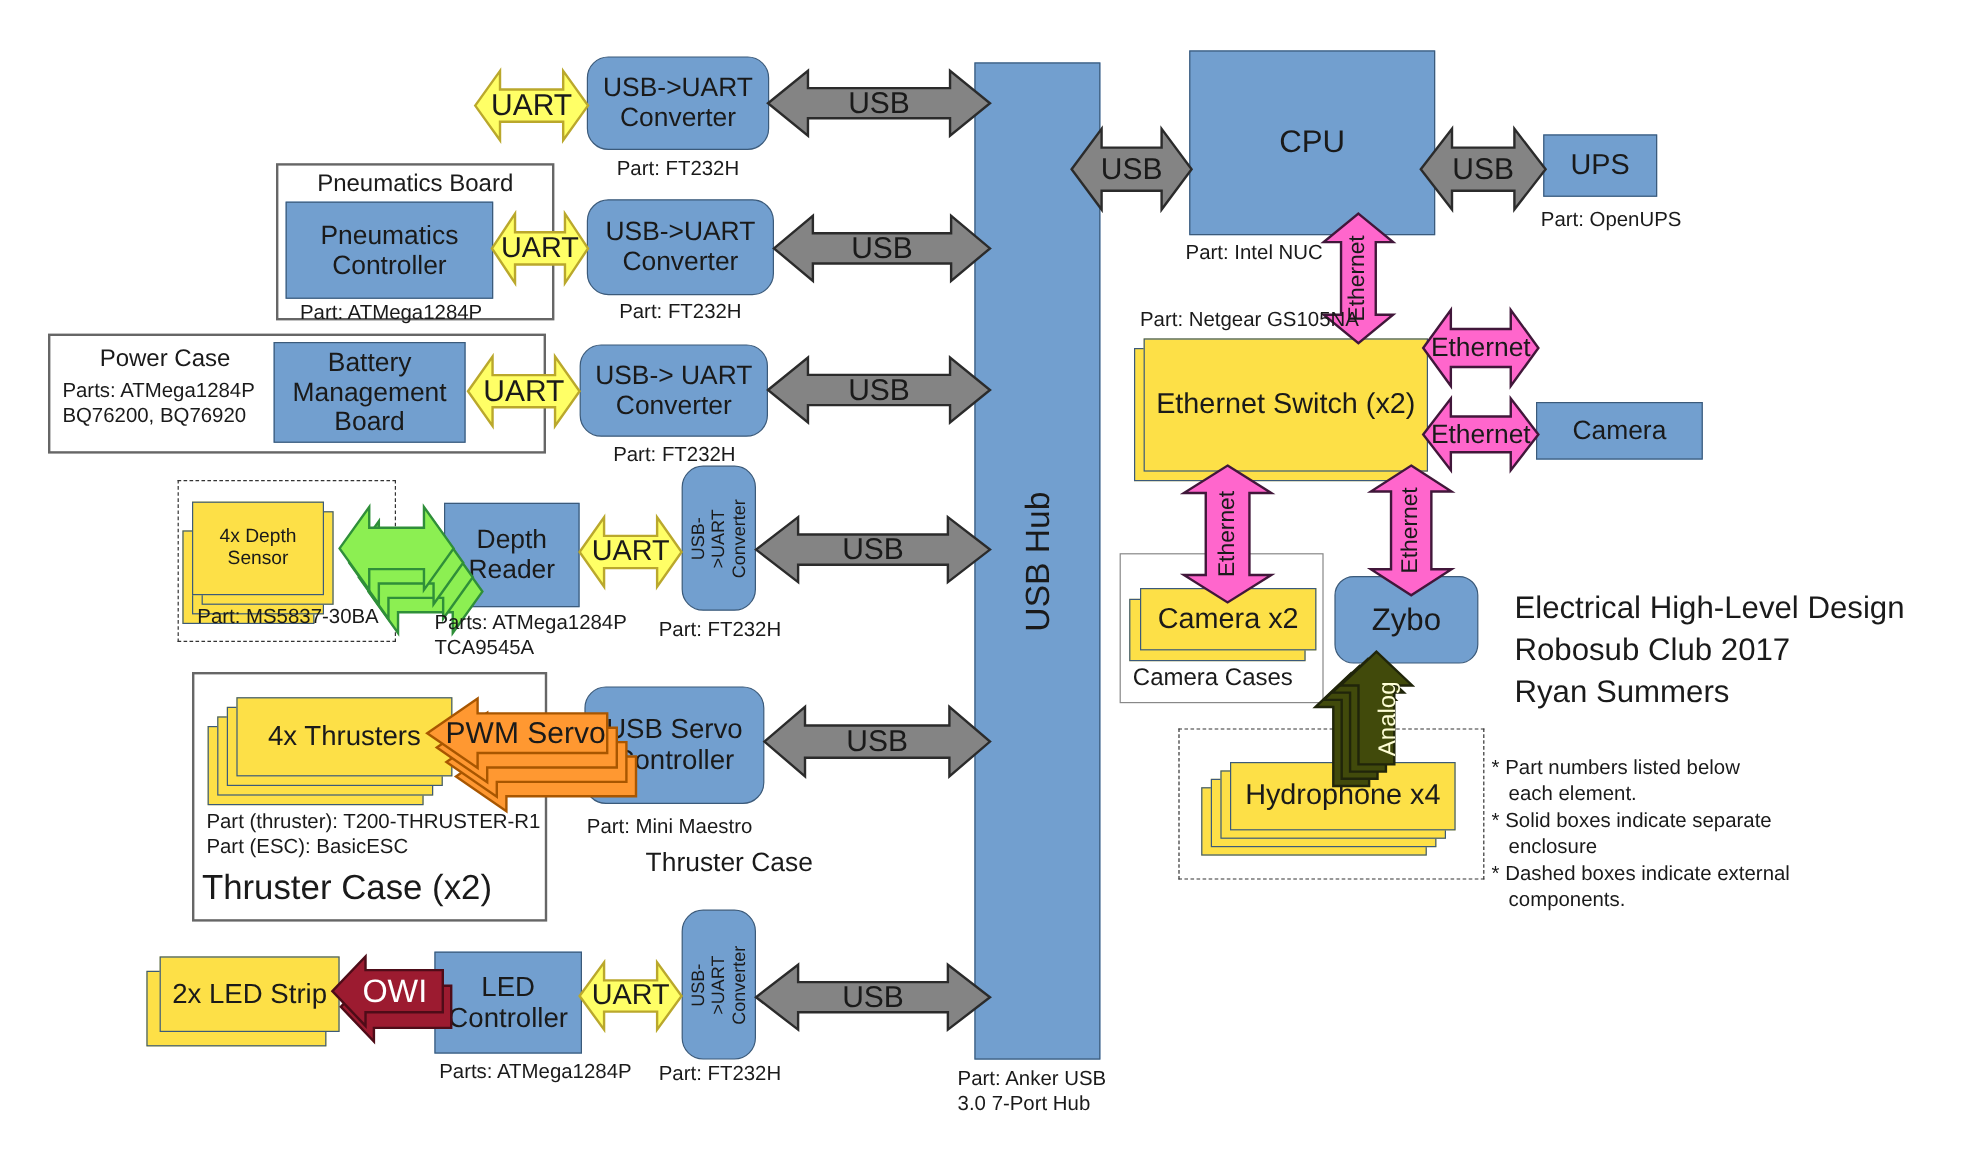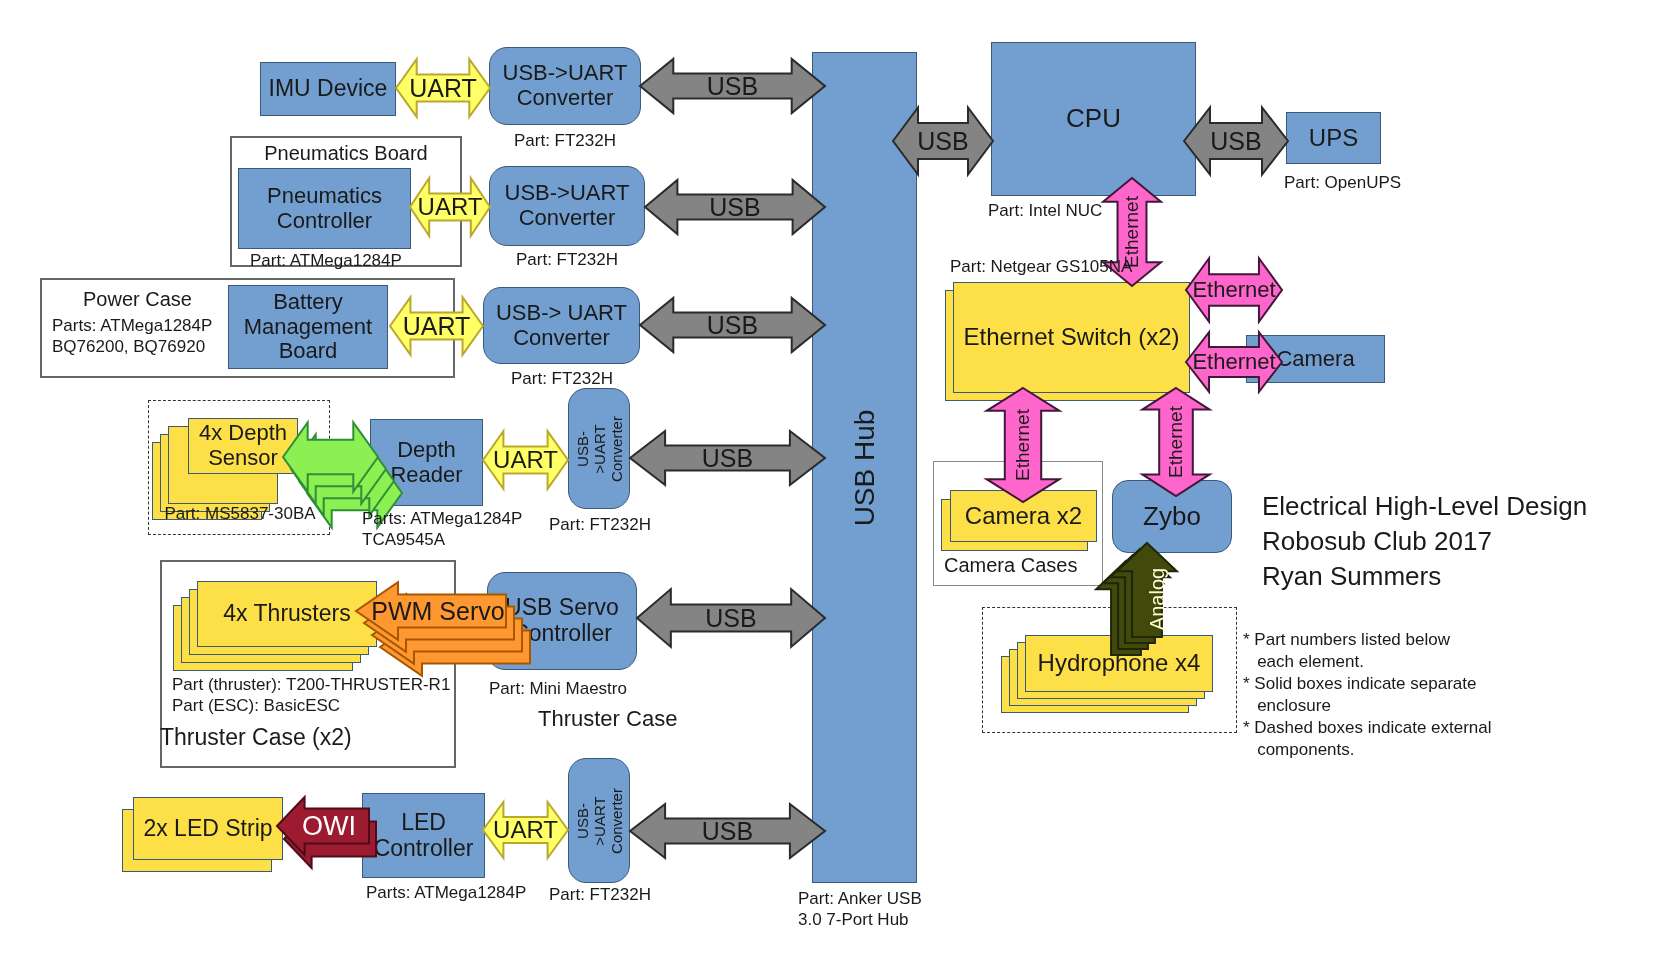--- a/index.html
+++ b/index.html
@@ -48,29 +48,28 @@
   <div class="caselabel" style="left:230px;top:142px;width:232px;text-align:center">Pneumatics Board</div>
 
   <div class="case" style="left:40px;top:278px;width:415px;height:100px"></div>
   <div class="caselabel" style="left:50px;top:288px;width:175px;text-align:center">Power Case</div>
   <div class="part ml" style="left:52px;top:315px">Parts: ATMega1284P
 BQ76200, BQ76920</div>
 
   <div class="dcase" style="left:148px;top:400px;width:182px;height:135px"></div>
 
   <div class="case" style="left:160px;top:560px;width:296px;height:208px"></div>
-  <div class="caselabel" style="left:160px;top:724px;width:250px;text-align:left;font-size:23px">Thruster Case (x2)</div>
+  <div class="caselabel" style="left:160px;top:724px;width:250px;text-align:right;font-size:29px">Thruster Case (x2)</div>
   <div class="caselabel" style="left:538px;top:706px;font-size:22px">Thruster Case</div>
 
   <div class="case" style="left:933px;top:461px;width:170px;height:125px;border-width:1.5px;border-color:#888"></div>
   <div class="caselabel" style="left:944px;top:554px">Camera Cases</div>
 
   <div class="dcase" style="left:982px;top:607px;width:255px;height:126px"></div>
 
-  <div class="box" style="left:260px;top:62px;width:136px;height:54px;font-size:23px">IMU Device</div>
   <div class="box rounded ml" style="left:489px;top:47px;width:152px;height:78px;font-size:22px">USB-&gt;UART
 Converter</div>
   <div class="part" style="left:495px;top:130px;width:140px;text-align:center">Part: FT232H</div>
 
   <div class="box ml" style="left:238px;top:168px;width:173px;height:81px;font-size:22px">Pneumatics
 Controller</div>
   <div class="part" style="left:250px;top:250px">Part: ATMega1284P</div>
   <div class="box rounded ml" style="left:489px;top:166px;width:156px;height:80px;font-size:22px">USB-&gt;UART
 Converter</div>
   <div class="part" style="left:497px;top:249px;width:140px;text-align:center">Part: FT232H</div>
@@ -79,21 +78,21 @@
 Management
 Board</div>
   <div class="box rounded ml" style="left:483px;top:287px;width:157px;height:77px;font-size:22px">USB-&gt; UART
 Converter</div>
   <div class="part" style="left:492px;top:368px;width:140px;text-align:center">Part: FT232H</div>
 
   <div class="stack" style="left:152px;top:418px;width:134px;height:102px">
     <div class="layer" style="left:0px;top:24px;width:110px;height:78px"></div>
     <div class="layer" style="left:8px;top:16px;width:110px;height:78px"></div>
     <div class="layer" style="left:16px;top:8px;width:110px;height:78px"></div>
-    <div class="layer front ml" style="left:36px;top:0px;width:110px;height:56px;font-size:22px">4x Depth
+    <div class="layer front ml" style="left:8px;top:0px;width:110px;height:78px;font-size:16px">4x Depth
 Sensor</div>
   </div>
   <div class="part" style="left:155px;top:503px;width:170px;text-align:center">Part: MS5837-30BA</div>
   <div class="box ml" style="left:370px;top:419px;width:113px;height:87px;font-size:22px">Depth
 Reader</div>
   <div class="part ml" style="left:362px;top:508px">Parts: ATMega1284P
 TCA9545A</div>
   <div class="box rounded" style="left:568px;top:388px;width:62px;height:121px">
     <span class="vlabel vert-conv-label">USB-&gt;UART
 Converter</span>
@@ -136,21 +135,21 @@
 
   <div class="box" style="left:1286px;top:112px;width:95px;height:52px;font-size:24px">UPS</div>
   <div class="part" style="left:1284px;top:172px">Part: OpenUPS</div>
 
   <div class="part" style="left:950px;top:256px">Part: Netgear GS105NA</div>
   <div class="stack" style="left:945px;top:282px;width:245px;height:119px">
     <div class="layer" style="left:0px;top:8px;width:237px;height:111px"></div>
     <div class="layer front" style="left:8px;top:0px;width:237px;height:111px;font-size:24px">Ethernet Switch (x2)</div>
   </div>
 
-  <div class="box" style="left:1246px;top:335px;width:139px;height:48px;font-size:22px">Camera</div>
+  <div class="box" style="left:1280px;top:335px;width:139px;height:48px;font-size:22px">Camera</div>
 
   <div class="stack" style="left:941px;top:490px;width:172px;height:61px">
     <div class="layer" style="left:0px;top:9px;width:147px;height:52px"></div>
     <div class="layer front" style="left:9px;top:0px;width:147px;height:52px;font-size:24px">Camera x2</div>
   </div>
 
   <div class="box rounded" style="left:1112px;top:480px;width:120px;height:73px;font-size:26px;border-radius:16px">Zybo</div>
 
   <div class="stack" style="left:1001px;top:635px;width:212px;height:78px">
     <div class="layer" style="left:0px;top:21px;width:188px;height:57px"></div>

